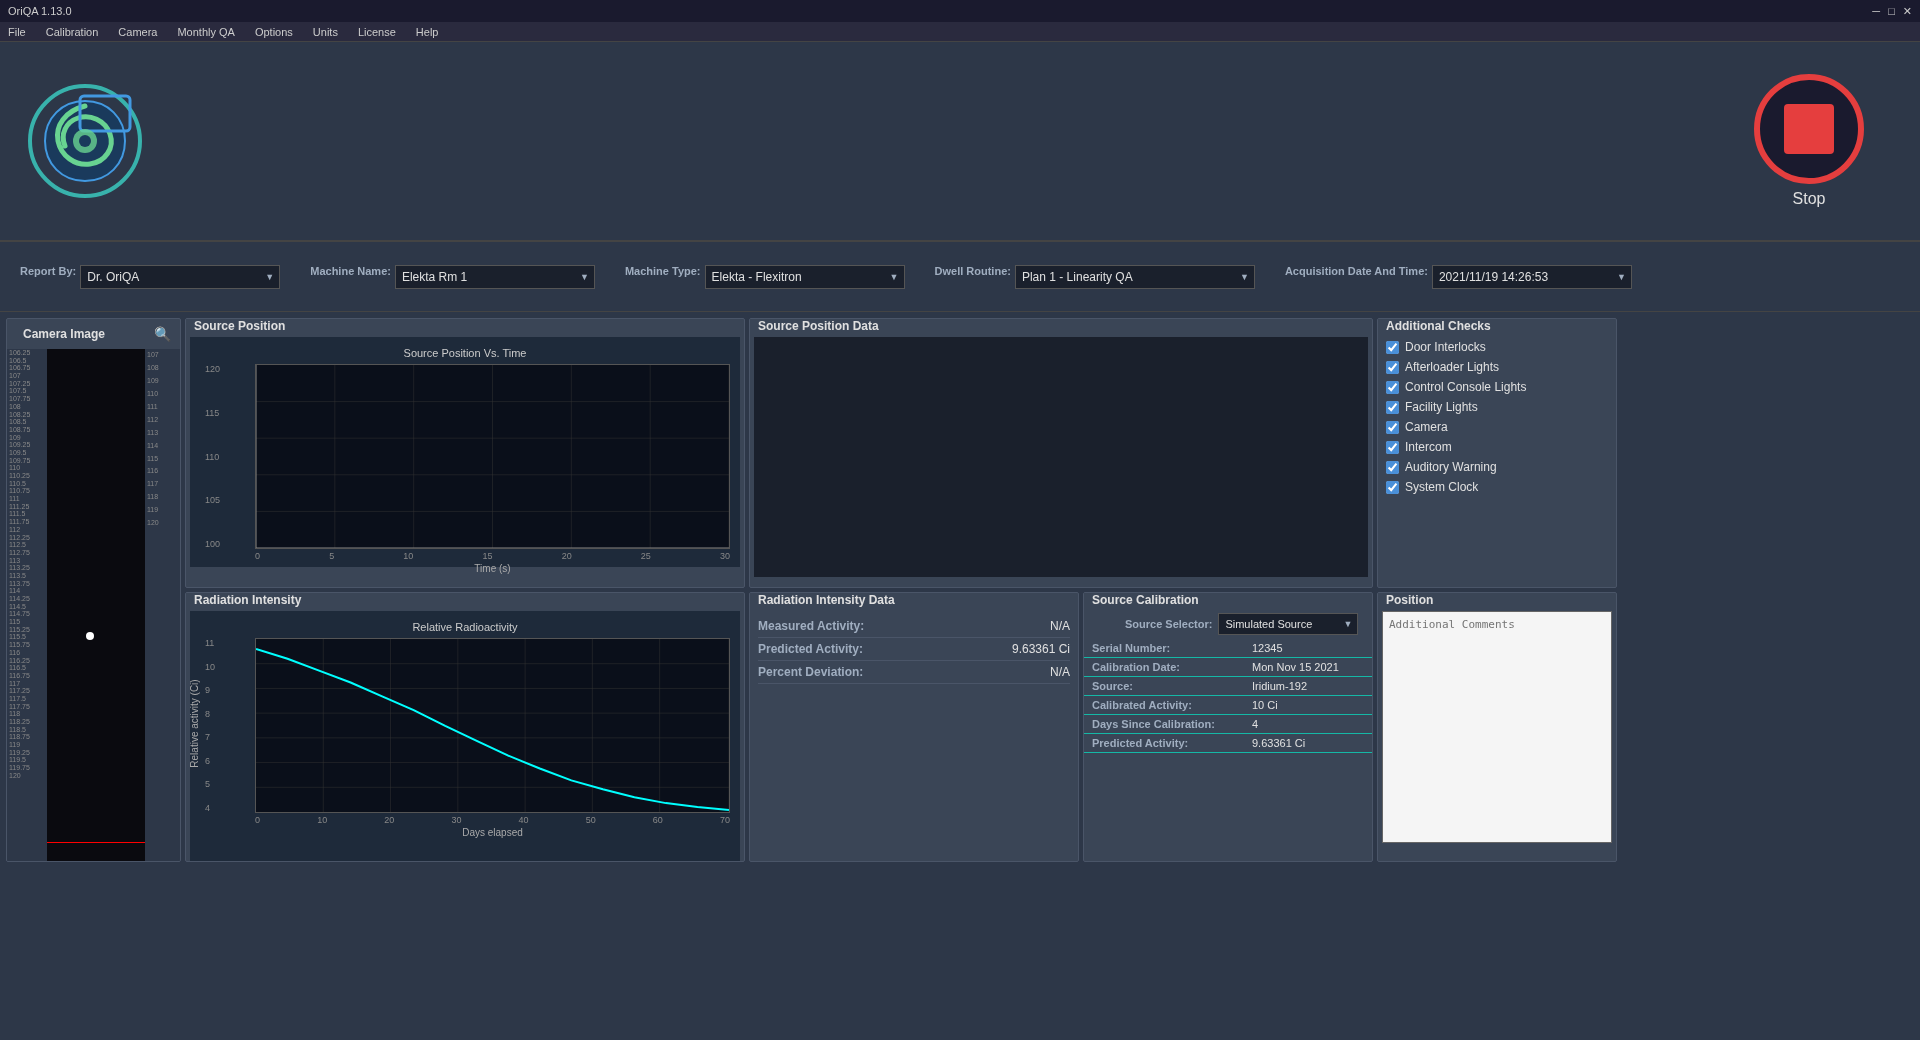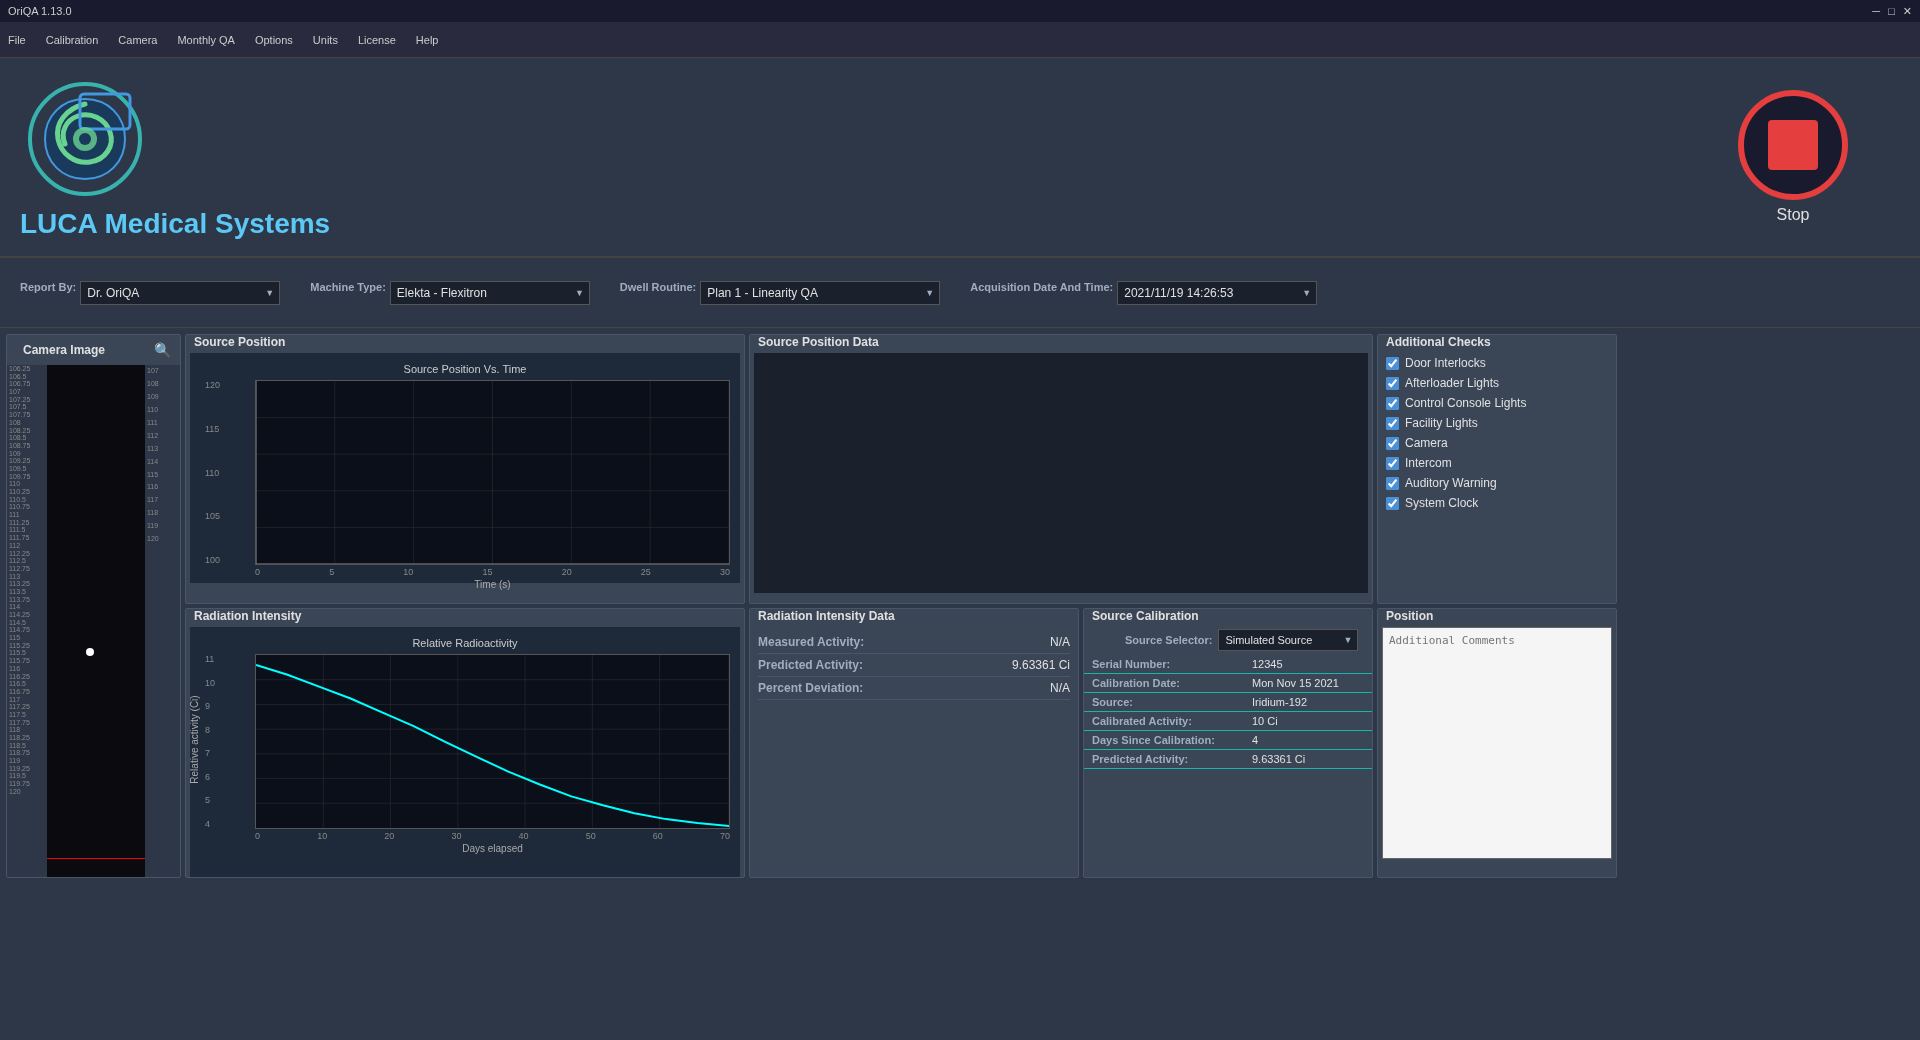--- a/index.html
+++ b/index.html
@@ -23,21 +23,21 @@
       justify-content: space-between;
       font-size: 11px;
       color: #ccc;
     }
     .title-bar-controls { display: flex; gap: 8px; }
     .title-bar-controls span { cursor: pointer; }
 
     
     .menu-bar {
       background: #2a2a3e;
-      height: 36px;
+      height: 20px;
       display: flex;
       align-items: center;
       padding: 0 4px;
       gap: 12px;
       font-size: 11px;
       color: #ccc;
       border-bottom: 1px solid #444;
     }
     .menu-bar span { cursor: pointer; padding: 2px 4px; }
 
@@ -61,21 +61,21 @@
       height: 130px;
     }
     .logo-text {
       font-size: 28px;
       font-weight: bold;
       color: #5bc8f5;
       margin-top: 4px;
     }
     .header-actions {
       position: absolute;
-      right: 72px;
+      right: 56px;
       display: flex;
       gap: 40px;
       align-items: center;
     }
     .stop-btn {
       display: flex;
       flex-direction: column;
       align-items: center;
       cursor: pointer;
     }
@@ -417,39 +417,46 @@
 
       <path d="M65,25 C42,25 25,42 25,65 C25,88 42,105 65,105 C88,105 105,88 105,65 C105,42 88,25 65,25 Z" fill="#1a3a5c" stroke="#4299e1" stroke-width="2"></path>
 
       <path d="M65,30 C45,35 35,50 38,65 C41,80 55,90 70,88 C85,86 95,72 90,58 C85,44 70,38 58,42 C46,46 40,58 45,70" fill="none" stroke="#68d391" stroke-width="5" stroke-linecap="round"></path>
 
       <rect x="60" y="20" width="50" height="35" rx="4" fill="none" stroke="#4299e1" stroke-width="3"></rect>
 
       <circle cx="65" cy="65" r="12" fill="#68d391" opacity="0.8"></circle>
       <circle cx="65" cy="65" r="6" fill="#1a3a5c"></circle>
     </svg>
-    <span class="logo-text">LUCA Medical Systems</span>
   </div>
 
   <div class="header-actions">
     <div class="stop-btn">
       <div class="stop-circle">
         <div class="stop-square"></div>
       </div>
       <span class="stop-label">Stop</span>
     </div>
   </div>
 </div>
 
 <div class="form-row">
   <div class="form-group">
     <span class="form-label">Report By:</span>
     <div class="select-wrapper">
       <select>
         <option>Dr. OriQA</option>
+      </select>
+    </div>
+  </div>
+  <div class="form-group">
+    <span class="form-label">Machine Name:</span>
+    <div class="select-wrapper">
+      <select>
+        <option>Elekta Rm 1</option>
       </select>
     </div>
   </div>
   <div class="form-group">
     <span class="form-label">Machine Type:</span>
     <div class="select-wrapper">
       <select>
         <option>Elekta - Flexitron</option>
       </select>
     </div>

